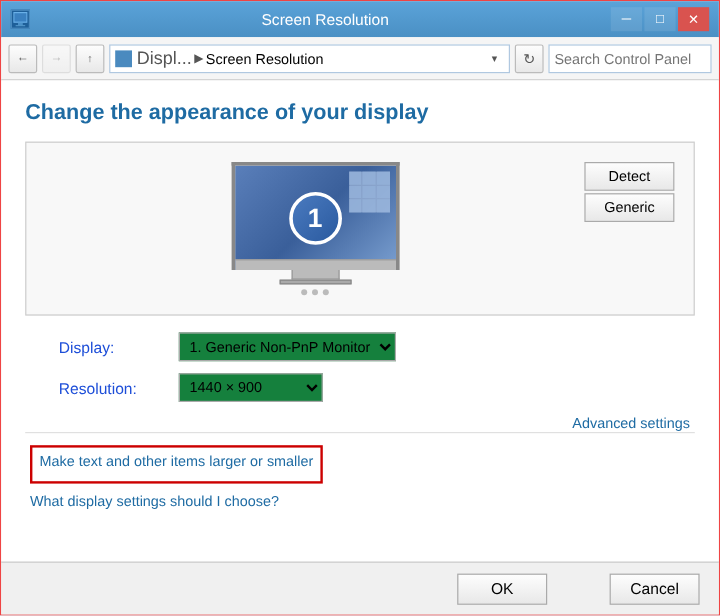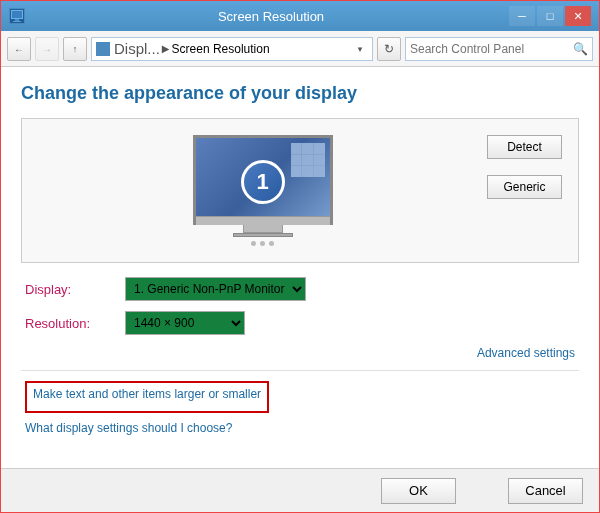--- a/index.html
+++ b/index.html
@@ -166,21 +166,21 @@
       display: flex;
       align-items: center;
       justify-content: center;
       font-size: 12px;
       color: #555;
       border-radius: 2px;
     }
 
     .search-box {
       height: 24px;
-      width: 188px;
+      width: 136px;
       border: 1px solid #b0c8e0;
       background: white;
       display: flex;
       align-items: center;
       padding: 0 4px;
     }
 
     .search-input {
       flex: 1;
       border: none;
@@ -314,21 +314,21 @@
     .monitor-dot {
       width: 5px;
       height: 5px;
       background: #bbb;
       border-radius: 50%;
     }
 
     .monitor-buttons {
       display: flex;
       flex-direction: column;
-      gap: 16px;
+      gap: 2px;
       align-self: flex-start;
       align-items: flex-end;
     }
 
     .monitor-action-btn {
       width: 75px;
       height: 24px;
       background: linear-gradient(to bottom, #fdfdfd, #e8e8e8);
       border: 1px solid #aaa;
       cursor: pointer;
@@ -344,37 +344,38 @@
 
     .setting-row {
       display: flex;
       align-items: center;
       margin-bottom: 10px;
     }
 
     .setting-label {
       width: 100px;
       font-size: 13px;
-      color: #be185d;
+      color: #1d4ed8;
       flex-shrink: 0;
+      margin-left: 24px;
     }
 
     .setting-select {
       height: 24px;
       border: 1px solid #aaa;
       background: #15803d;
       font-size: 12px;
       padding: 0 4px;
       cursor: pointer;
       min-width: 180px;
     }
 
     .advanced-link-row {
       text-align: right;
-      margin-bottom: 10px;
+      margin-bottom: 0;
       margin-top: 4px;
     }
 
     .link {
       color: #1e6ba3;
       text-decoration: none;
       font-size: 12px;
       cursor: pointer;
     }
 

